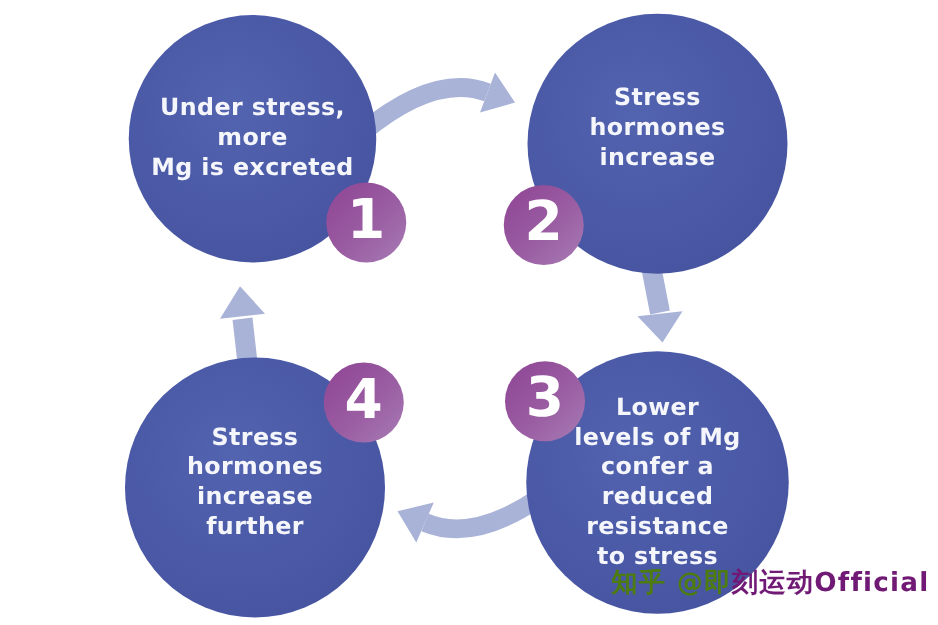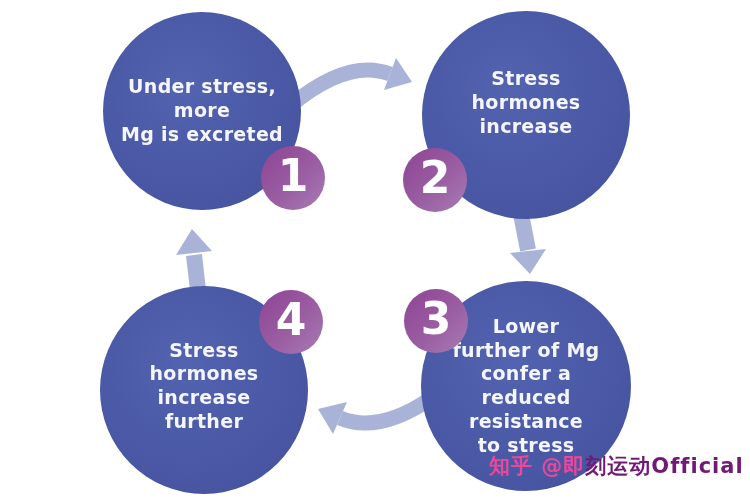--- a/index.html
+++ b/index.html
@@ -75,21 +75,21 @@
   .b3 { left: 404px; top: 289px; }
   .b4 { left: 259px; top: 290px; }
   .watermark {
     position: absolute;
     left: 489px; top: 452px;
     font-size: 21px;
     font-weight: 600;
     letter-spacing: 1px;
     white-space: nowrap;
   }
-  .wm-white { color: #ec4899; }
+  .wm-white { color: #4d7c0f; }
   .wm-gray  { color: #701a75; }
 </style>
 </head>
 <body>
 
 <div class="canvas">
 
   <svg class="arrows" viewBox="0 0 750 500" aria-hidden="true">
     <g>
       <path class="arrow-line" d="M290,106 Q348,58 390,74" stroke-width="15"></path>
@@ -113,21 +113,21 @@
     <div class="circle-text">Under stress, more
 Mg is excreted</div>
   </div>
   <div class="circle c2">
     <div class="circle-text">Stress
 hormones
 increase</div>
   </div>
   <div class="circle c3">
     <div class="circle-text">Lower
-further of Mg
+levels of Mg
 confer a reduced
 resistance
 to stress</div>
   </div>
   <div class="circle c4">
     <div class="circle-text">Stress
 hormones
 increase
 further</div>
   </div>

